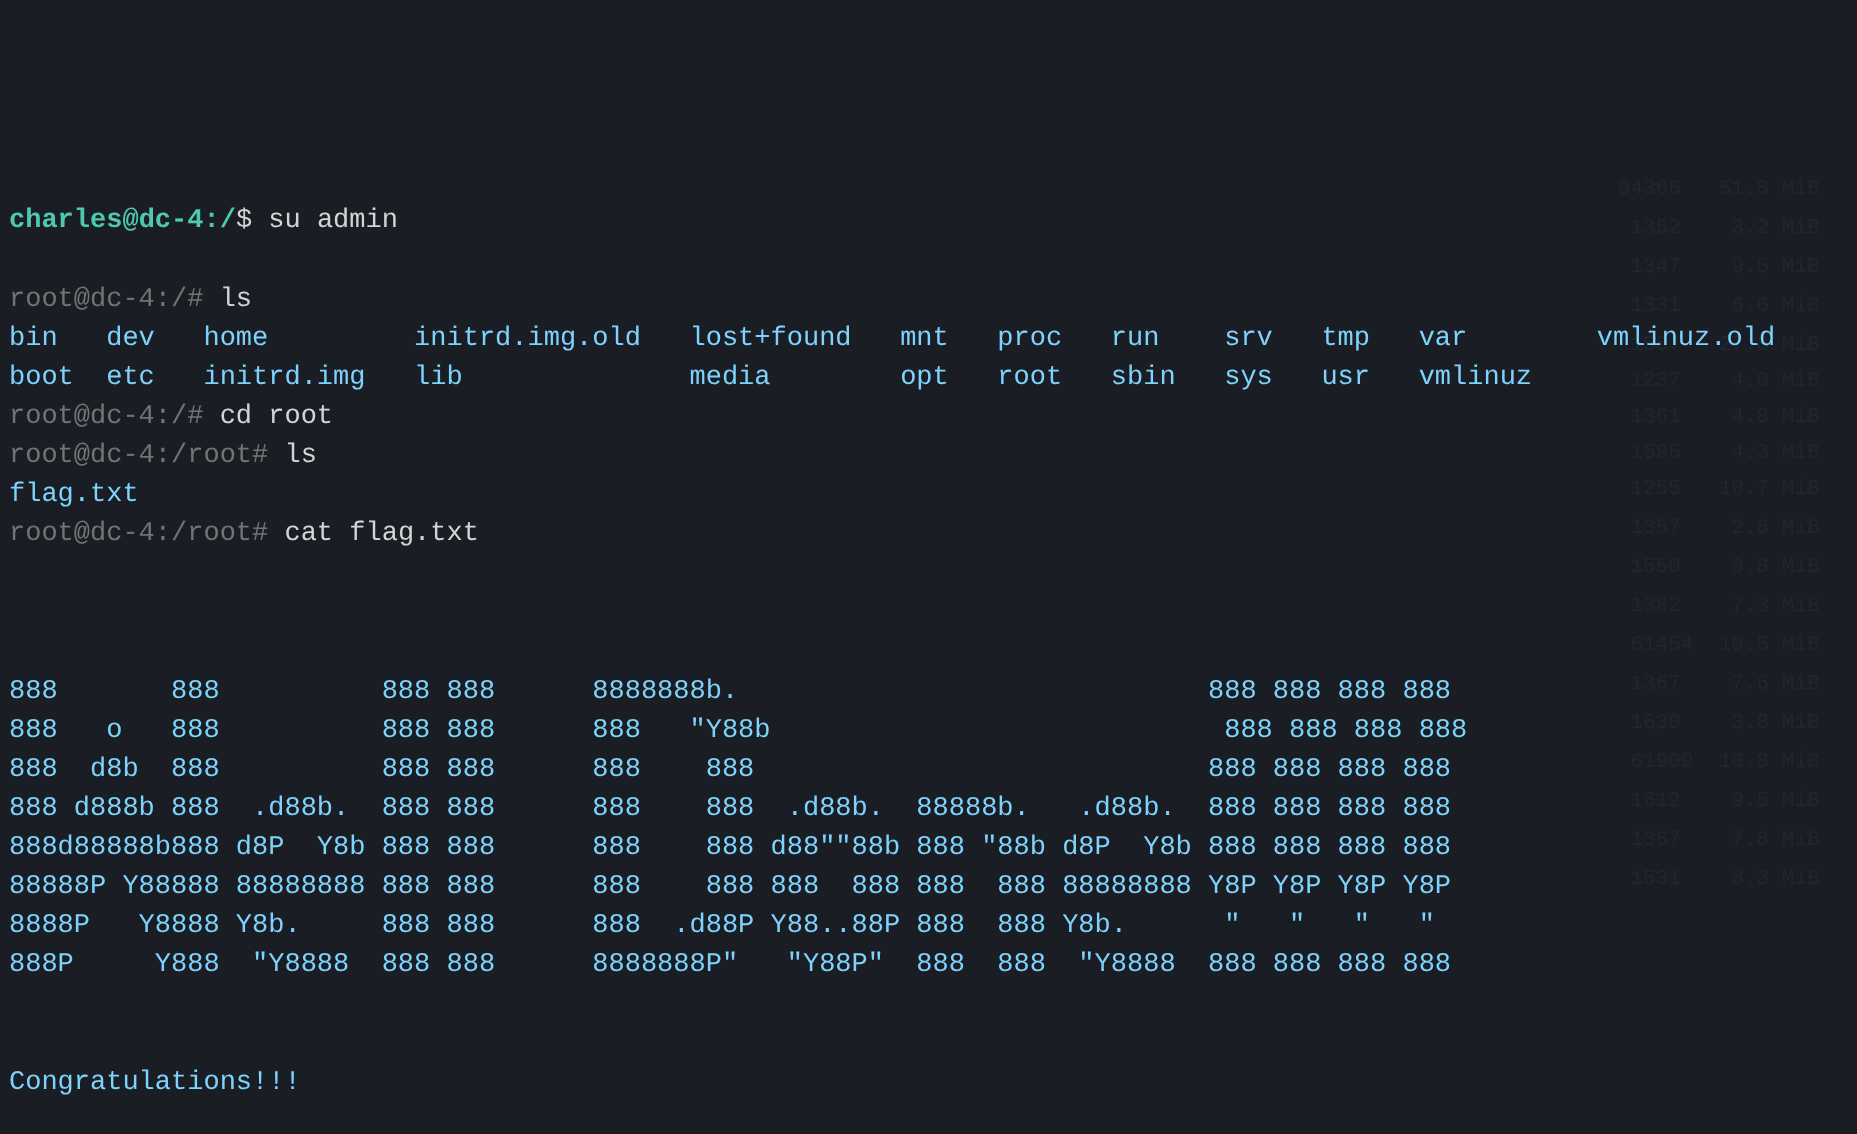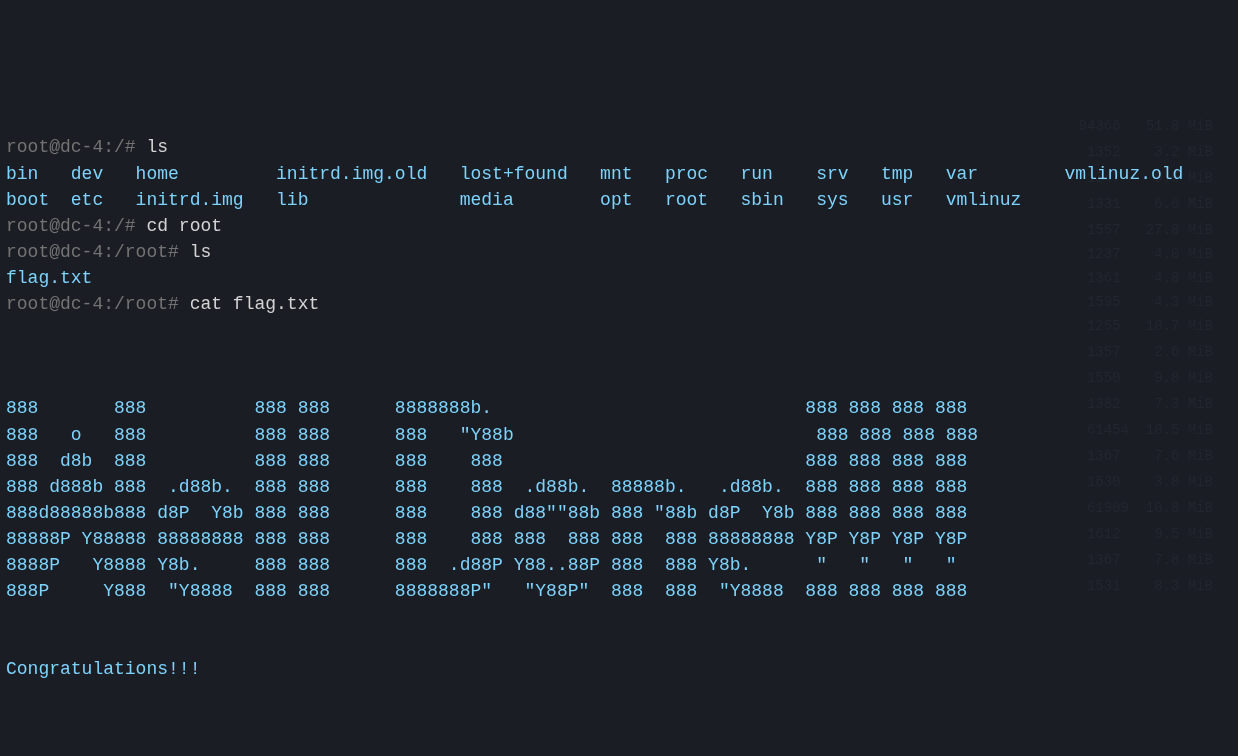--- a/index.html
+++ b/index.html
@@ -59,20 +59,21 @@
       position: relative;
       z-index: 1;
     }
   </style>
 </head>
 <body>
 
 
 
 <div class="terminal-content">
+<span class="line"><span class="prompt-user">charles</span><span class="prompt-host">@</span><span class="prompt-host">dc-4</span><span class="prompt-path">:/</span><span class="prompt-dollar">$ </span><span class="cmd">su admin</span></span>
 <div id="lines-container"><span class="line"><span class="root-prompt">root@dc-4:/# </span><span class="cmd">ls</span></span><span class="line"><span class="output">bin   dev   home         initrd.img.old   lost+found   mnt   proc   run    srv   tmp   var        vmlinuz.old</span></span><span class="line"><span class="output">boot  etc   initrd.img   lib              media        opt   root   sbin   sys   usr   vmlinuz</span></span><span class="line"><span class="root-prompt">root@dc-4:/# </span><span class="cmd">cd root</span></span><span class="line"><span class="root-prompt">root@dc-4:/root# </span><span class="cmd">ls</span></span><span class="line"><span class="output">flag.txt</span></span><span class="line"><span class="root-prompt">root@dc-4:/root# </span><span class="cmd">cat flag.txt</span></span><span class="line"><span class="output">&nbsp;</span></span><span class="line"><span class="output">&nbsp;</span></span><span class="line"><span class="output">&nbsp;</span></span><span class="line"><span class="output">888       888          888 888      8888888b.                             888 888 888 888</span></span><span class="line"><span class="output">888   o   888          888 888      888   "Y88b                            888 888 888 888</span></span><span class="line"><span class="output">888  d8b  888          888 888      888    888                            888 888 888 888</span></span><span class="line"><span class="output">888 d888b 888  .d88b.  888 888      888    888  .d88b.  88888b.   .d88b.  888 888 888 888</span></span><span class="line"><span class="output">888d88888b888 d8P  Y8b 888 888      888    888 d88""88b 888 "88b d8P  Y8b 888 888 888 888</span></span><span class="line"><span class="output">88888P Y88888 88888888 888 888      888    888 888  888 888  888 88888888 Y8P Y8P Y8P Y8P</span></span><span class="line"><span class="output">8888P   Y8888 Y8b.     888 888      888  .d88P Y88..88P 888  888 Y8b.      "   "   "   "</span></span><span class="line"><span class="output">888P     Y888  "Y8888  888 888      8888888P"   "Y88P"  888  888  "Y8888  888 888 888 888</span></span><span class="line"><span class="output">&nbsp;</span></span><span class="line"><span class="output">&nbsp;</span></span><span class="line"><span class="output">Congratulations!!!</span></span><span class="line"><span class="output">&nbsp;</span></span></div>
 
 </div>
 
 <div id="faded-container"><div class="faded-bg" style="top: 116px;">94366   51.8 MiB</div><div class="faded-bg" style="top: 142px;">1352    3.2 MiB</div><div class="faded-bg" style="top: 168px;">1347    9.5 MiB</div><div class="faded-bg" style="top: 194px;">1331    6.6 MiB</div><div class="faded-bg" style="top: 220px;">1557   27.8 MiB</div><div class="faded-bg" style="top: 244px;">1237    4.0 MiB</div><div class="faded-bg" style="top: 268px;">1361    4.8 MiB</div><div class="faded-bg" style="top: 292px;">1595    4.3 MiB</div><div class="faded-bg" style="top: 316px;">1255   10.7 MiB</div><div class="faded-bg" style="top: 342px;">1357    2.6 MiB</div><div class="faded-bg" style="top: 368px;">1550    9.8 MiB</div><div class="faded-bg" style="top: 394px;">1382    7.3 MiB</div><div class="faded-bg" style="top: 420px;">61454  10.5 MiB</div><div class="faded-bg" style="top: 446px;">1367    7.6 MiB</div><div class="faded-bg" style="top: 472px;">1630    3.8 MiB</div><div class="faded-bg" style="top: 498px;">61909  10.8 MiB</div><div class="faded-bg" style="top: 524px;">1612    9.5 MiB</div><div class="faded-bg" style="top: 550px;">1367    7.8 MiB</div><div class="faded-bg" style="top: 576px;">1531    8.3 MiB</div></div>
 
 
 
 
 </body></html>

